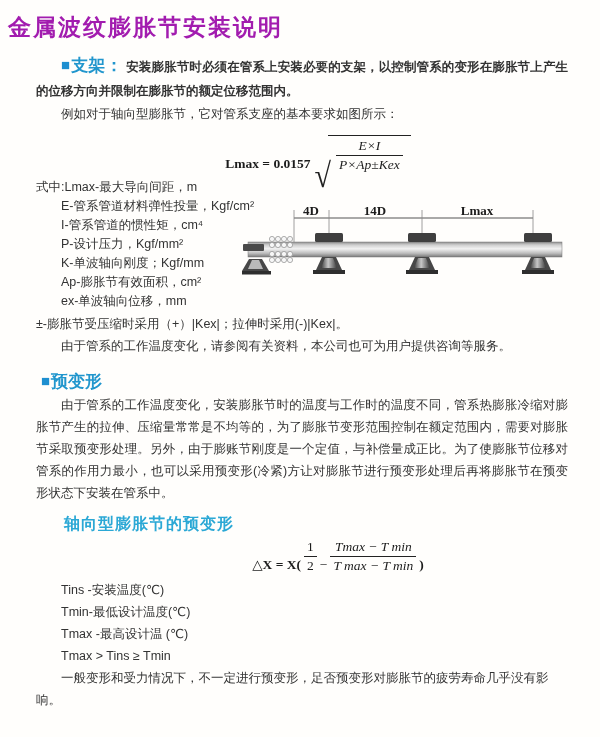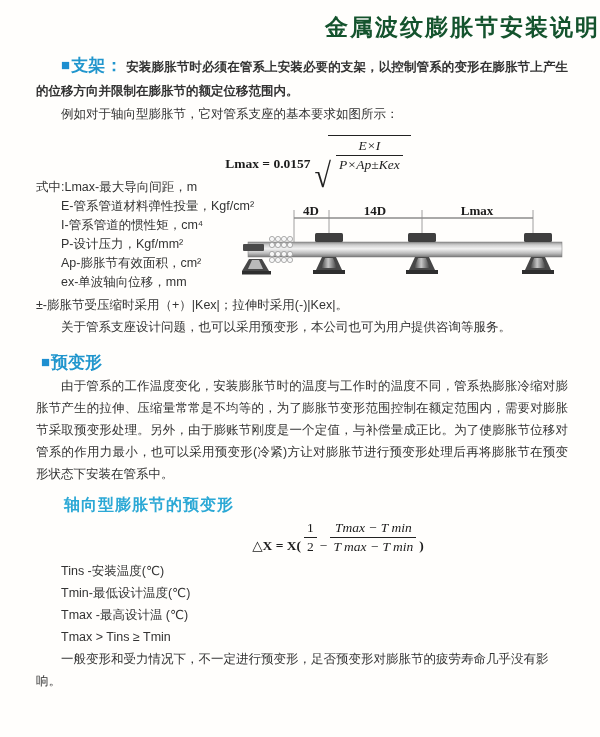--- a/index.html
+++ b/index.html
@@ -4,21 +4,21 @@
 <style>
   html,body{margin:0;padding:0;background:#fffefc;}
   .page{
     width:600px;height:737px;box-sizing:border-box;
     background:#fffefc;overflow:hidden;position:relative;
     font-family:"Liberation Sans","DejaVu Sans",sans-serif;
     color:#333;
   }
   
   .doc-title{
-    text-align:right;font-size:23px;font-weight:bold;color:#14532d;
+    text-align:left;font-size:23px;font-weight:bold;color:#a21caf;
     letter-spacing:2px;margin:12px 0 10px 8px;
     font-family:"Liberation Sans","DejaVu Sans",sans-serif;
   }
   
   .body-text{font-size:12.5px;line-height:22px;text-align:justify;margin:0 32px 0 36px;}
   .indent{text-indent:2em;}
   
   .sec-head{margin:0 32px 0 36px;line-height:24px;}
   .marker{color:#1e8fd0;font-size:15px;vertical-align:1px;margin-right:1px;}
   .sec-title{color:#2196cd;font-size:17px;font-weight:bold;}
@@ -68,20 +68,21 @@
     <span class="sqrt-sign">√</span>
       <span class="radicand"><span class="frac it"><span class="num">E×I</span><span class="den">P×Ap±Kex</span></span></span>
   </div>
 
   <div class="defs-wrap">
     <div class="defs">
       <div>式中:Lmax-最大导向间距，m</div>
       <div class="item">E-管系管道材料弹性投量，Kgf/cm²</div>
       <div class="item">I-管系管道的惯性矩，cm⁴</div>
       <div class="item">P-设计压力，Kgf/mm²</div>
+      <div class="item">K-单波轴向刚度；Kgf/mm</div>
       <div class="item">Ap-膨胀节有效面积，cm²</div>
       <div class="item">ex-单波轴向位移，mm</div>
     </div>
 
     <svg class="diagram" viewBox="0 0 356 95">
       <defs>
         <linearGradient id="pipeGrad" x1="0" y1="0" x2="0" y2="1">
           <stop offset="0%" stop-color="#8f8f8f"></stop>
           <stop offset="20%" stop-color="#cfcfcf"></stop>
           <stop offset="45%" stop-color="#f2f2f2"></stop>
@@ -150,21 +151,21 @@
       <g>
         <rect x="282" y="29" width="28" height="9" fill="#3f3f3f" rx="1.5"></rect>
         <polygon points="283,66 309,66 303,53 289,53" fill="#474747"></polygon>
         <polygon points="288,64 304,64 300,54 292,54" fill="url(#saddleGrad)"></polygon>
         <rect x="280" y="66" width="32" height="4" fill="#2e2e2e"></rect>
       </g>
     </svg>
   </div>
 
   <div class="pm-note">±-膨胀节受压缩时采用（+）|Kex|；拉伸时采用(-)|Kex|。</div>
-  <div class="body-text indent">关于管系支座设计问题，也可以采用预变形，本公司也可为用户提供咨询等服务。</div>
+  <div class="body-text indent">由于管系的工作温度变化，请参阅有关资料，本公司也可为用户提供咨询等服务。</div>
 
   <div class="spacer-md"></div>
 
   <div class="sec-head" style="margin-left:41px;">
     <span class="marker">■</span><span class="sec-title">预变形</span>
   </div>
   <div class="body-text indent">由于管系的工作温度变化，安装膨胀节时的温度与工作时的温度不同，管系热膨胀冷缩对膨胀节产生的拉伸、压缩量常常是不均等的，为了膨胀节变形范围控制在额定范围内，需要对膨胀节采取预变形处理。另外，由于膨账节刚度是一个定值，与补偿量成正比。为了使膨胀节位移对管系的作用力最小，也可以采用预变形(冷紧)方让对膨胀节进行预变形处理后再将膨胀节在预变形状态下安装在管系中。</div>
 
   <div class="sub-head-axial">轴向型膨胀节的预变形</div>
 

